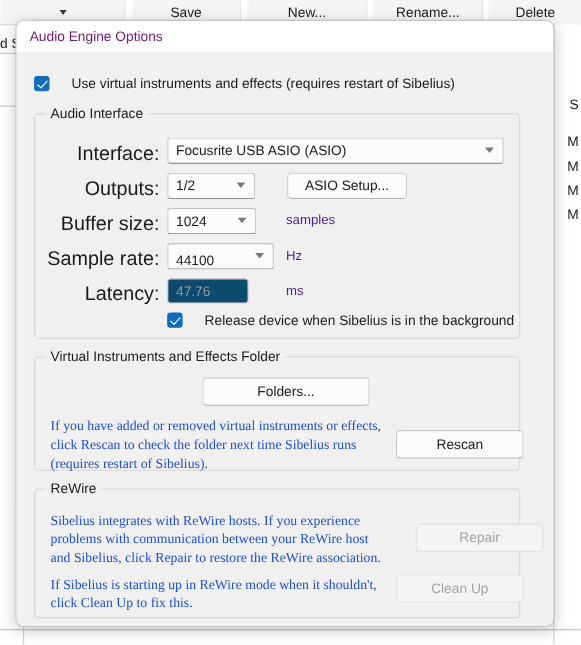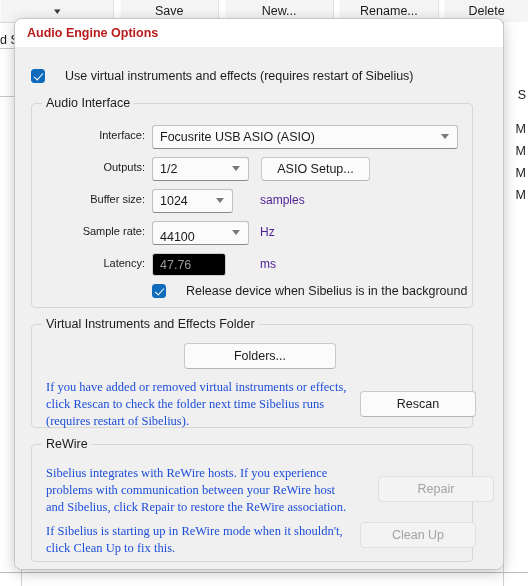--- a/index.html
+++ b/index.html
@@ -111,22 +111,21 @@
   .dlg-titlebar {
     height: 28px;
     background: #ffffff;
     display: flex;
     align-items: center;
     padding-left: 12px;
     box-sizing: border-box;
   }
   .dlg-title {
     font-size: 12.5px;
-    color: #b91c1c;
-    font-weight: bold;
+    color: #701a75;
   }
   .dlg-body {
     position: relative;
     height: 524px;
     background: #f0f0f0;
     padding: 0 16px;
     box-sizing: border-box;
   }
 
   
@@ -169,21 +168,21 @@
     left: 10px;
     background: #f0f0f0;
     padding: 0 4px;
     font-size: 12.5px;
     color: #1b1b1b;
     white-space: nowrap;
   }
 
   .field-label {
     position: absolute;
-    font-size: 11px;
+    font-size: 18px;
     color: #1b1b1b;
     text-align: right;
     white-space: nowrap;
   }
   .unit-label {
     position: absolute;
     font-size: 12px;
     color: #4c1d95;
     white-space: nowrap;
   }
@@ -211,21 +210,21 @@
     width: 0; height: 0;
     border-left: 4.5px solid transparent;
     border-right: 4.5px solid transparent;
     border-top: 5px solid #5a5a5a;
     opacity: .82;
   }
 
   
   .tinput-disabled {
     position: absolute;
-    background: #000000;
+    background: #0c4a6e;
     border: 1px solid #cfcfcf;
     border-radius: 3px;
     box-sizing: border-box;
     display: flex;
     align-items: center;
     padding-left: 7px;
     font-size: 12.5px;
     color: #9a9a9a;
   }
 
@@ -310,21 +309,21 @@
     <div class="group" style="left:16px;top:56px;width:442px;height:205px;padding-left:40px;">
       <span class="group-title">Audio Interface</span>
 
       <span class="field-label" style="left:0px;top:25px;width:113px;">Interface:</span>
       <div class="combo" style="left:120px;top:21px;width:306px;height:24px;">
         <span>Focusrite USB ASIO (ASIO)</span>
         <span class="arrow"></span>
       </div>
 
       <span class="field-label" style="left:0px;top:57px;width:113px;">Outputs:</span>
-      <div class="combo" style="left:120px;top:53px;width:97px;height:24px;">
+      <div class="combo" style="left:120px;top:53px;width:80px;height:24px;">
         <span>1/2</span>
         <span class="arrow"></span>
       </div>
       <div class="btn" style="left:229px;top:53px;width:109px;height:24px;">ASIO Setup...</div>
 
       <span class="field-label" style="left:0px;top:89px;width:113px;">Buffer size:</span>
       <div class="combo" style="left:120px;top:85px;width:81px;height:24px;">
         <span>1024</span>
         <span class="arrow"></span>
       </div>

